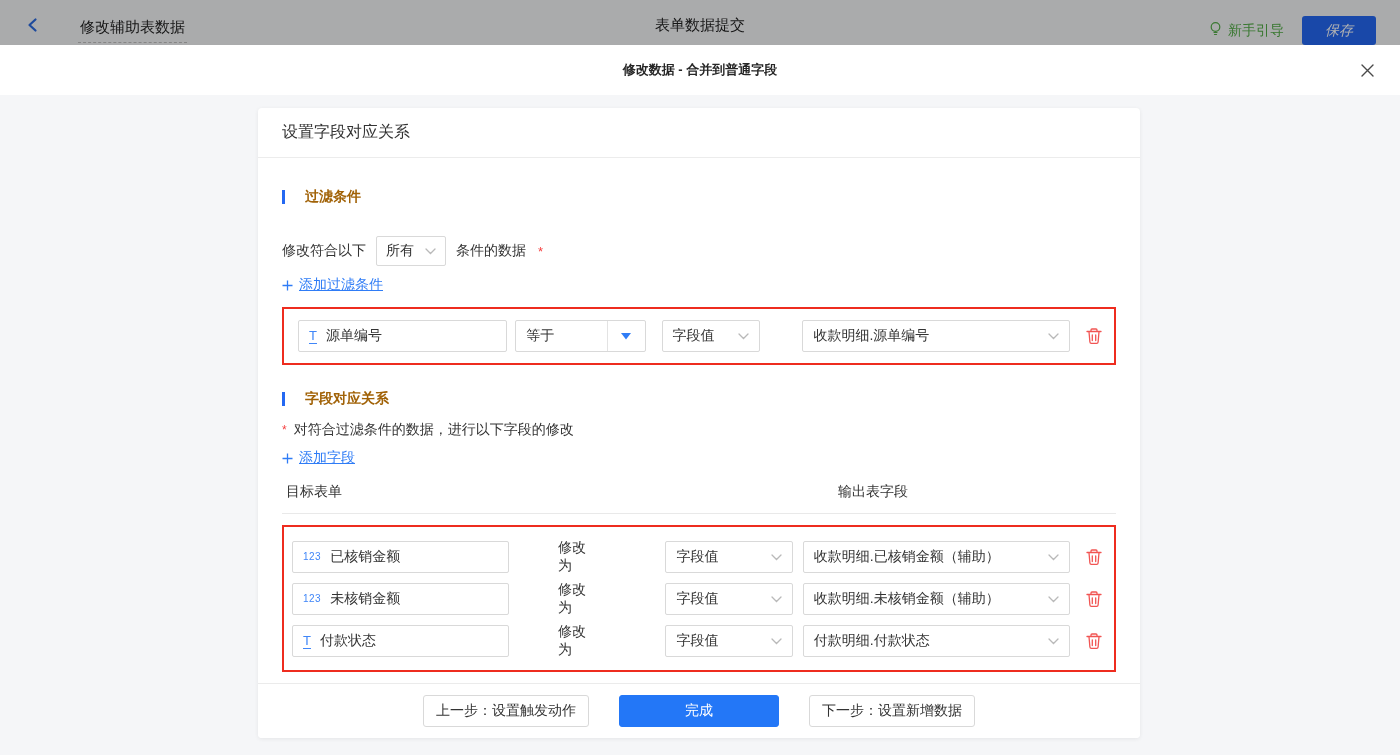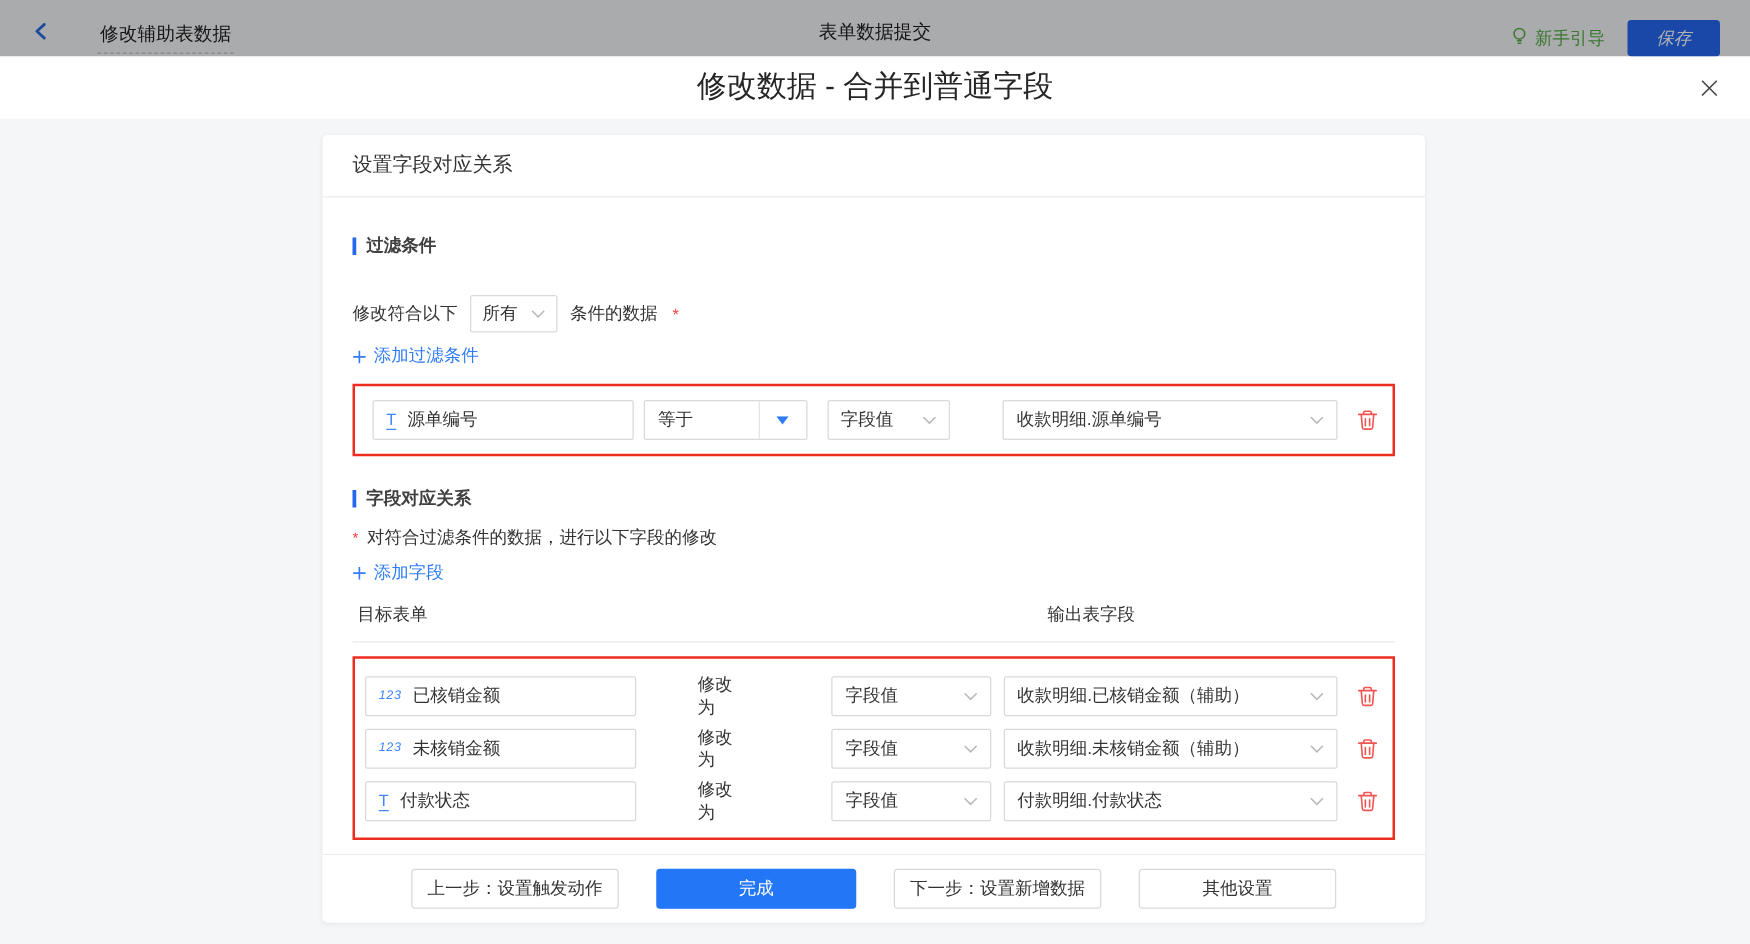--- a/index.html
+++ b/index.html
@@ -11,44 +11,44 @@
   .topbar-mask { position:absolute; top:0; left:0; right:0; height:45px; background:rgba(0,0,0,0.30); z-index:5; pointer-events:none; }
   .back-btn { display:flex; align-items:center; cursor:pointer; margin-right:14px; }
   .tb-title { font-size:15px; color:#1f1f1f; padding:2px 2px 5px; border-bottom:1px dashed #bfbfbf; }
   .tb-center { position:absolute; left:0; right:0; text-align:center; font-size:15px; color:#1f1f1f; pointer-events:none; }
   .tb-right { margin-left:auto; display:flex; align-items:center; gap:18px; z-index:1; }
   .guide-link { display:flex; align-items:center; gap:5px; color:#54ad48; cursor:pointer; }
   .save-btn { width:74px; height:29px; background:#2468f2; color:#fff; border:none; border-radius:3px; font-size:14px; cursor:pointer;font-style:italic; }
 
   
   .dlg-head { position:absolute; top:45px; left:0; right:0; height:50px; background:#fff; }
-  .dlg-title { text-align:center; line-height:50px; font-size:24px; font-weight:400; color:#262626; }
+  .dlg-title { text-align:center; line-height:50px; font-size:13px; font-weight:700; color:#262626; }
   .dlg-close { position:absolute; right:24px; top:16px; width:18px; height:18px; cursor:pointer; display:flex; align-items:center; justify-content:center; }
 
   
   .dlg-body { position:absolute; top:95px; left:0; right:0; bottom:0; background:#f5f6f8; }
   .card { position:absolute; left:258px; top:13px; width:882px; height:630px; background:#fff; border-radius:4px; box-shadow:0 1px 4px rgba(0,0,0,0.07); }
   .card-head { height:50px; padding:0 24px; display:flex; align-items:center; font-size:16px; color:#333; border-bottom:1px solid #ececec; }
   .card-body { padding:0 24px; }
 
-  .section-title { display:flex; align-items:center; gap:8px; font-weight:700; font-size:14px; color:#404040; margin-top:30px; }
+  .section-title { display:flex; align-items:center; gap:20px; font-weight:700; font-size:14px; color:#a16207; margin-top:30px; }
   .blue-bar { width:3px; height:14px; background:#2468f2; }
 
   .filter-line { margin-top:30px; display:flex; align-items:center; gap:10px; }
   .mini-select { width:70px; height:30px; border:1px solid #d9d9d9; border-radius:2px; display:flex; align-items:center; justify-content:space-between; padding:0 9px; cursor:pointer; background:#fff; }
   .req-star { color:#f53f3f; font-size:13px; margin-left:2px; }
 
-  .add-link { margin-top:10px; display:inline-flex; align-items:center; gap:6px; color:#2f7cf6; cursor:pointer; }
+  .add-link { margin-top:10px; display:inline-flex; align-items:center; gap:6px; color:#2f7cf6; cursor:pointer;text-decoration:underline; }
 
   .hl-box { border:2px solid #ee2c1f; }
   .filter-row-box { margin-top:13px; height:58px; display:flex; align-items:center; padding:0 10px 0 14px; }
 
   .fld-input { width:212px; height:32px; border:1px solid #d9d9d9; border-radius:2px; display:flex; align-items:center; padding:0 10px; gap:9px; background:#fff; cursor:text; }
   .ti-text { color:#4086f8; font-size:13px; line-height:1; border-bottom:1px solid #4086f8; padding-bottom:1px; }
-  .ti-num { color:#4086f8; font-size:10px; line-height:1; letter-spacing:0.5px;font-style:italic; }
+  .ti-num { color:#4086f8; font-size:10px; line-height:1; letter-spacing:0.5px; }
 
   .op-combo { margin-left:8px; width:132px; height:32px; border:1px solid #d9d9d9; border-radius:2px; display:flex; background:#fff; cursor:pointer; }
   .op-text { flex:1; display:flex; align-items:center; padding:0 10px; }
   .op-caret { width:38px; border-left:1px solid #e3e3e3; display:flex; align-items:center; justify-content:center; }
 
   .sel { height:32px; border:1px solid #d9d9d9; border-radius:2px; display:flex; align-items:center; justify-content:space-between; padding:0 10px; background:#fff; cursor:pointer; }
   .sel-sm { margin-left:16px; width:100px; }
   .sel-lg { margin-left:42px; width:271px;justify-content:space-between; }
   .sel-md { margin-left:66px; width:129px; }
   .sel-out { margin-left:10px; width:271px; }
@@ -296,17 +296,16 @@
           </span>
         </div>
 
       </div>
     </div>
 
     <div class="card-foot">
       <button class="foot-btn btn-prev">上一步：设置触发动作</button>
       <button class="foot-btn btn-done">完成</button>
       <button class="foot-btn btn-next">下一步：设置新增数据</button>
-      <button class="foot-btn btn-other">其他设置</button>
     </div>
 
   </div>
 </div>
 
 </body></html>

